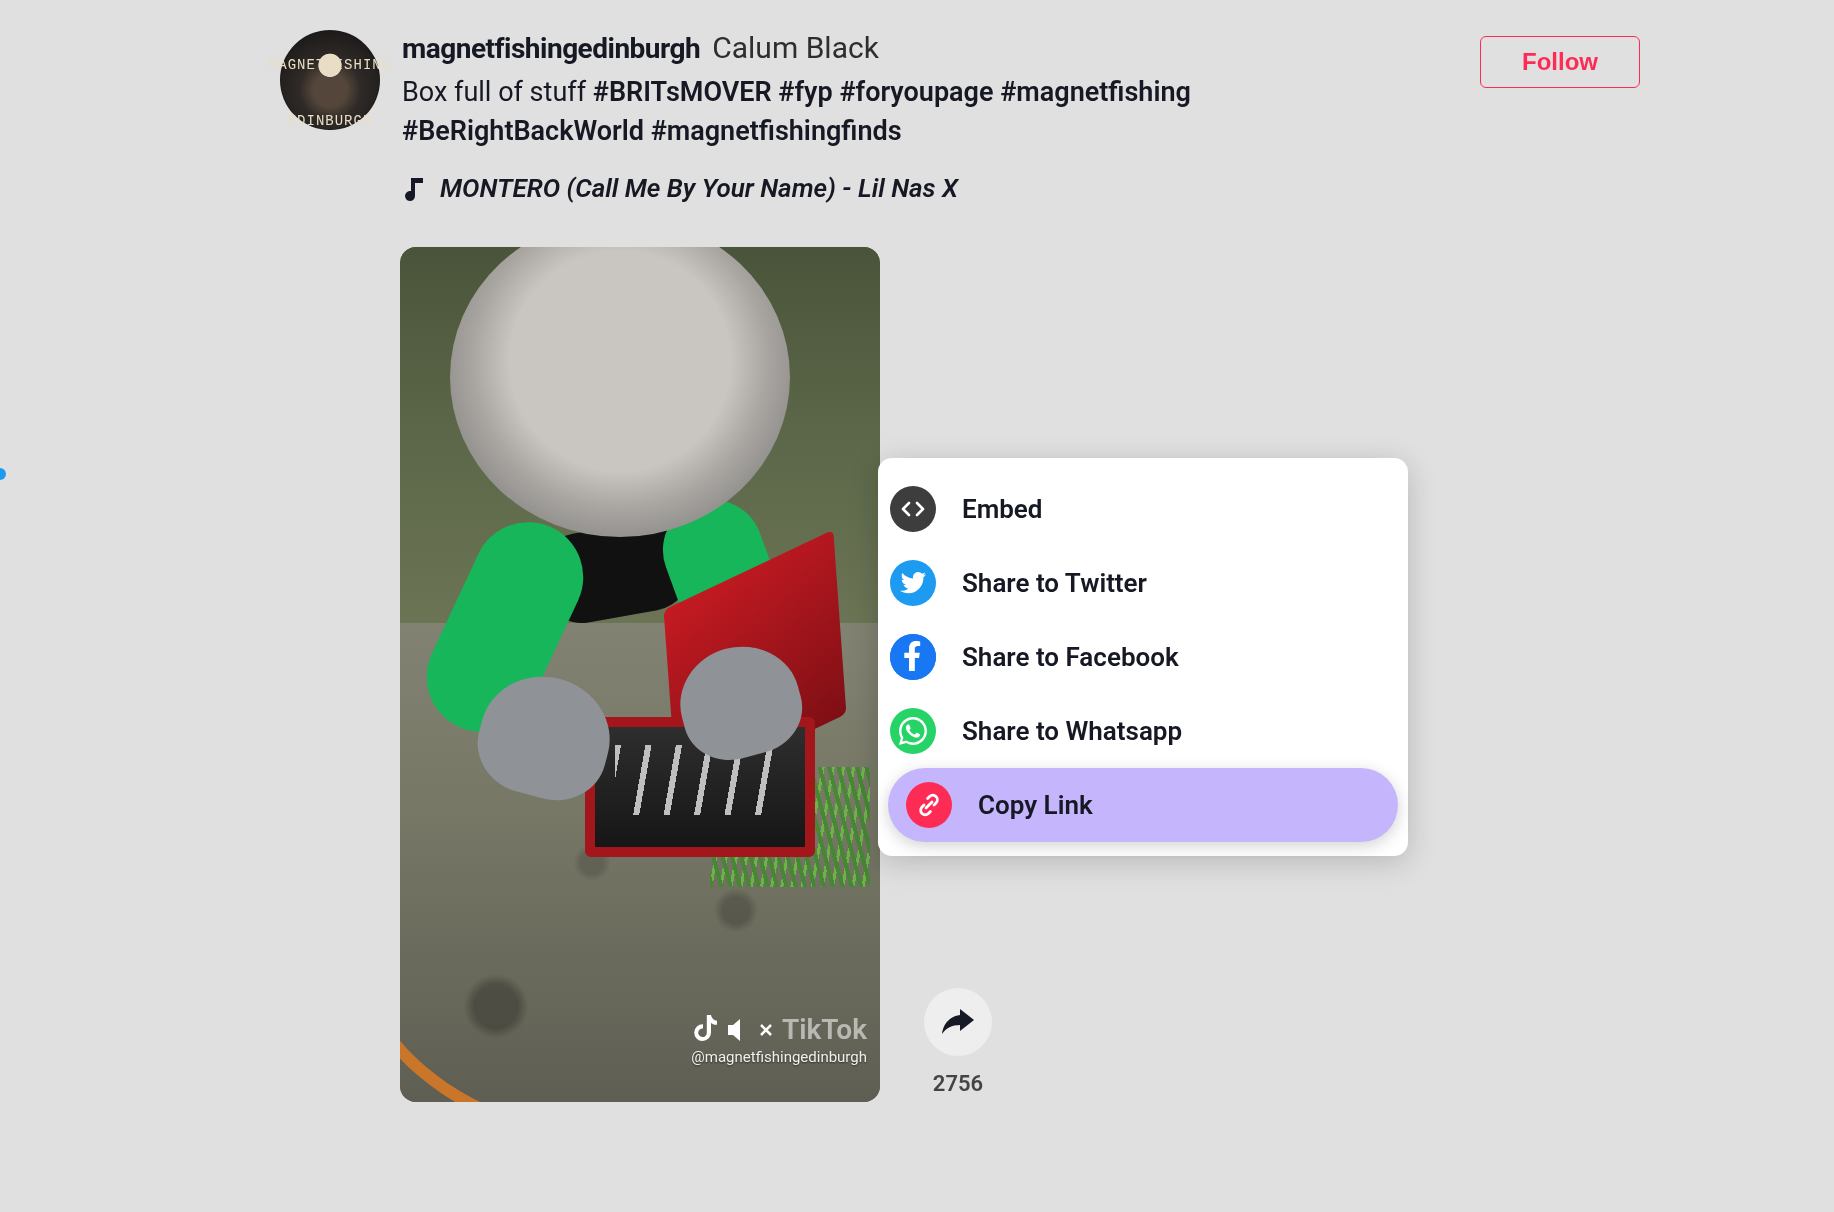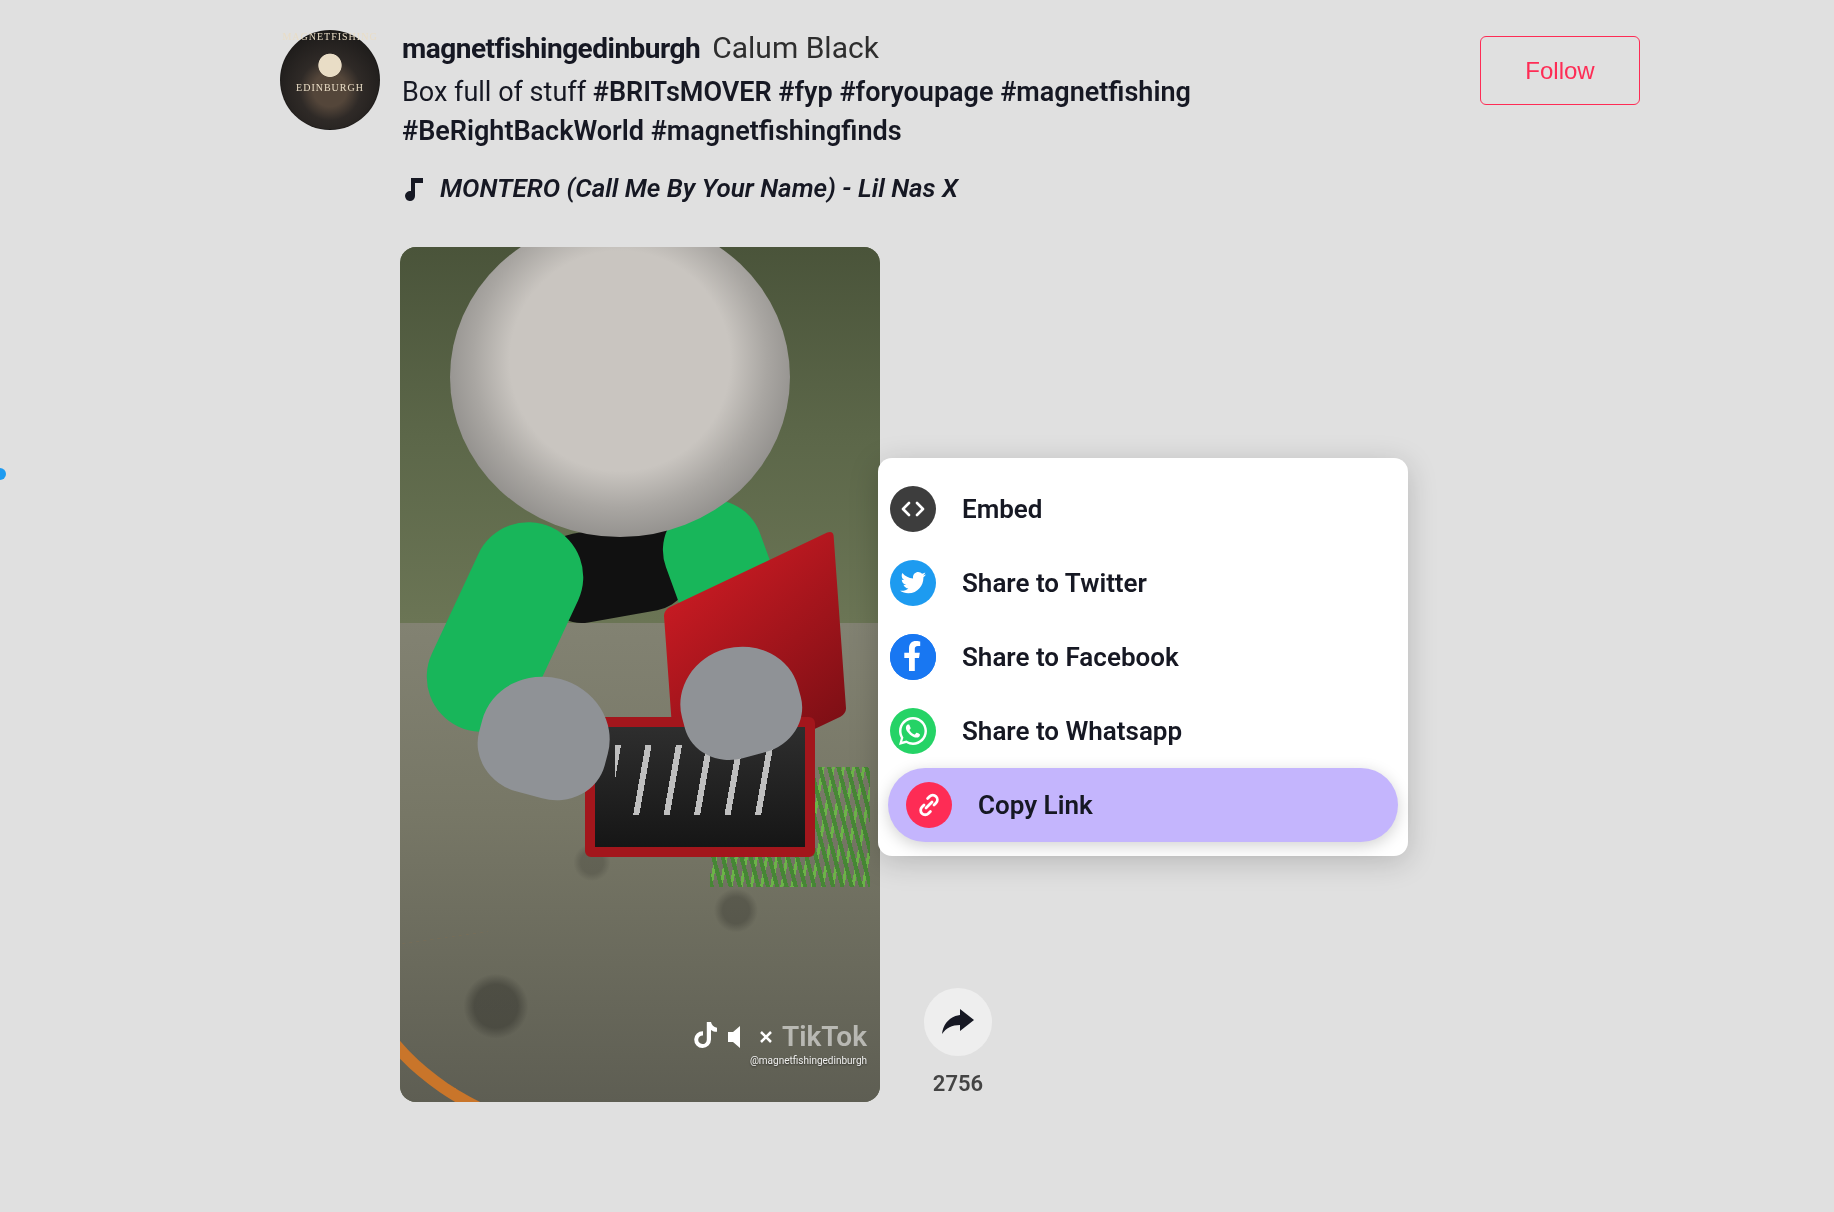--- a/index.html
+++ b/index.html
@@ -36,22 +36,22 @@
     gap: 22px;
   }
   .avatar {
     width: 100px;
     height: 100px;
     border-radius: 50%;
     flex: none;
     background: radial-gradient(circle at 50% 35%, #e9ddc6 0 14%, transparent 15%),
                 radial-gradient(circle at 50% 60%, #54463a 0 22%, #2f2a27 40%, #121212 100%);
     border: 1px solid rgba(0,0,0,.15);
-    display:flex;align-items:flex-start;justify-content:center;
-    color:#e9ddc6;font-size:10px;font-family:Liberation Serif, serif;text-align:center;line-height:1.1;
+    display:flex;align-items:flex-end;justify-content:center;
+    color:#e9ddc6;font-size:14px;font-family:Liberation Mono, monospace;text-align:center;line-height:1.1;
     letter-spacing:1px;
   }
   .info {
     flex: 1;
   }
   .name-row {
     display: flex;
     align-items: baseline;
     gap: 12px;
     flex-wrap: wrap;
@@ -81,26 +81,26 @@
     margin-top: 22px;
     font-size: 26px;
     font-weight: 600;
     font-style: italic;
   }
   .follow-btn {
     position: absolute;
     right: 0;
     top: 6px;
     width: 160px;
-    height: 69px;
+    height: 52px;
     border: 1.5px solid #fe2c55;
     background: transparent;
     color: #fe2c55;
     font-size: 24px;
-    font-weight: 400;
+    font-weight: 700;
     border-radius: 6px;
     cursor: pointer;
   }
 
   .media-row {
     margin-top: 44px;
     margin-left: 120px;
     display: flex;
     align-items: flex-end;
     gap: 44px;
@@ -149,21 +149,21 @@
                 filter:blur(.3px); opacity:.85;}
 
   .watermark {
     position: absolute;
     right: 13px;
     bottom: 36px;
     text-align: right;
     color: #fff;
   }
   .wm-top { display:flex; align-items:center; gap:8px; justify-content:flex-end; font-size:28px; font-weight:600;}
-  .wm-user { font-size:10px; opacity:.9; margin-top:2px; text-shadow:0 1px 2px rgba(0,0,0,.6);}
+  .wm-user { font-size:15px; opacity:.9; margin-top:2px; text-shadow:0 1px 2px rgba(0,0,0,.6);}
   .mute-box { display:flex; align-items:center; gap:2px; }
 
   .action-col {
     display: flex;
     flex-direction: column;
     align-items: center;
     gap: 15px;
     padding-bottom: 6px;
   }
   .action-btn {

